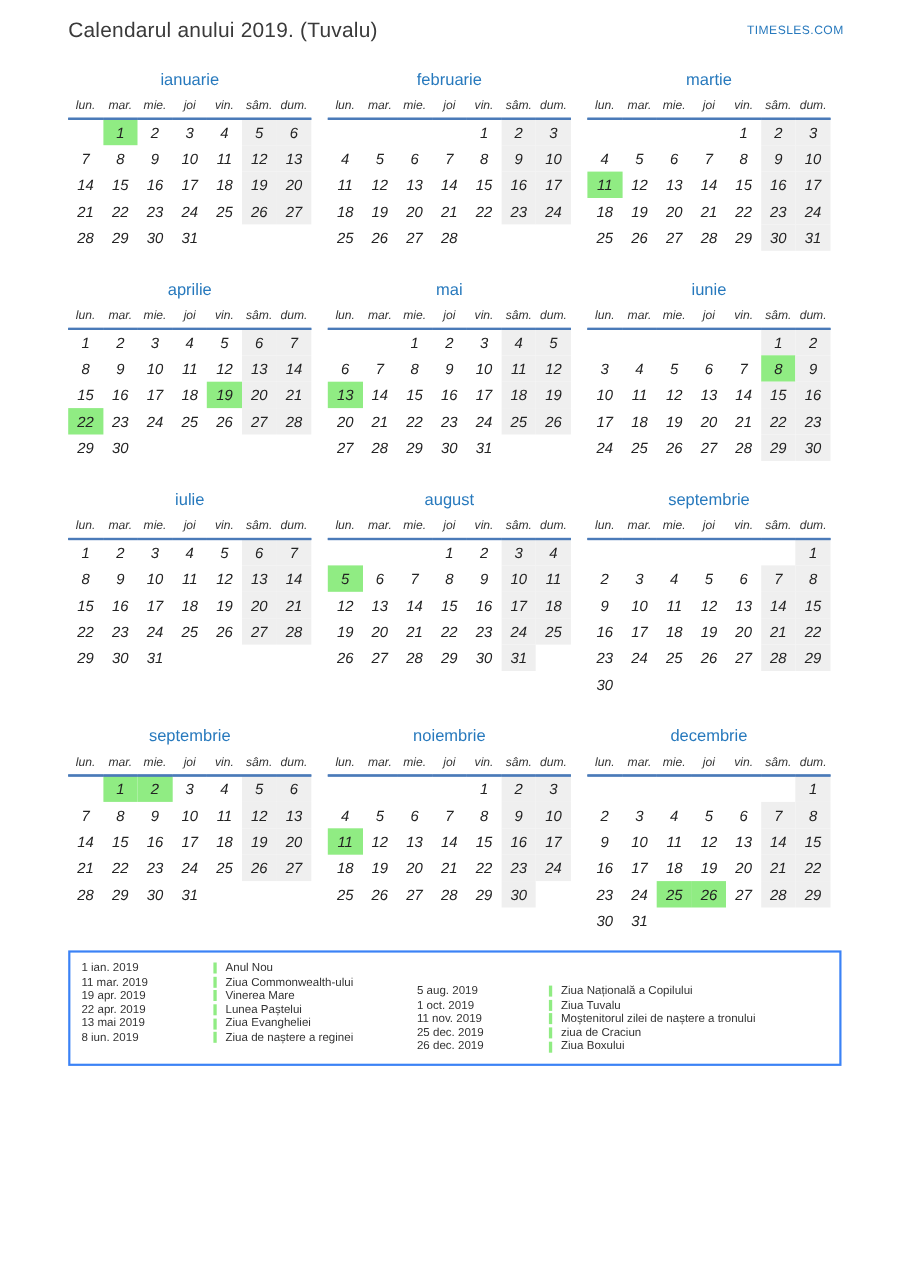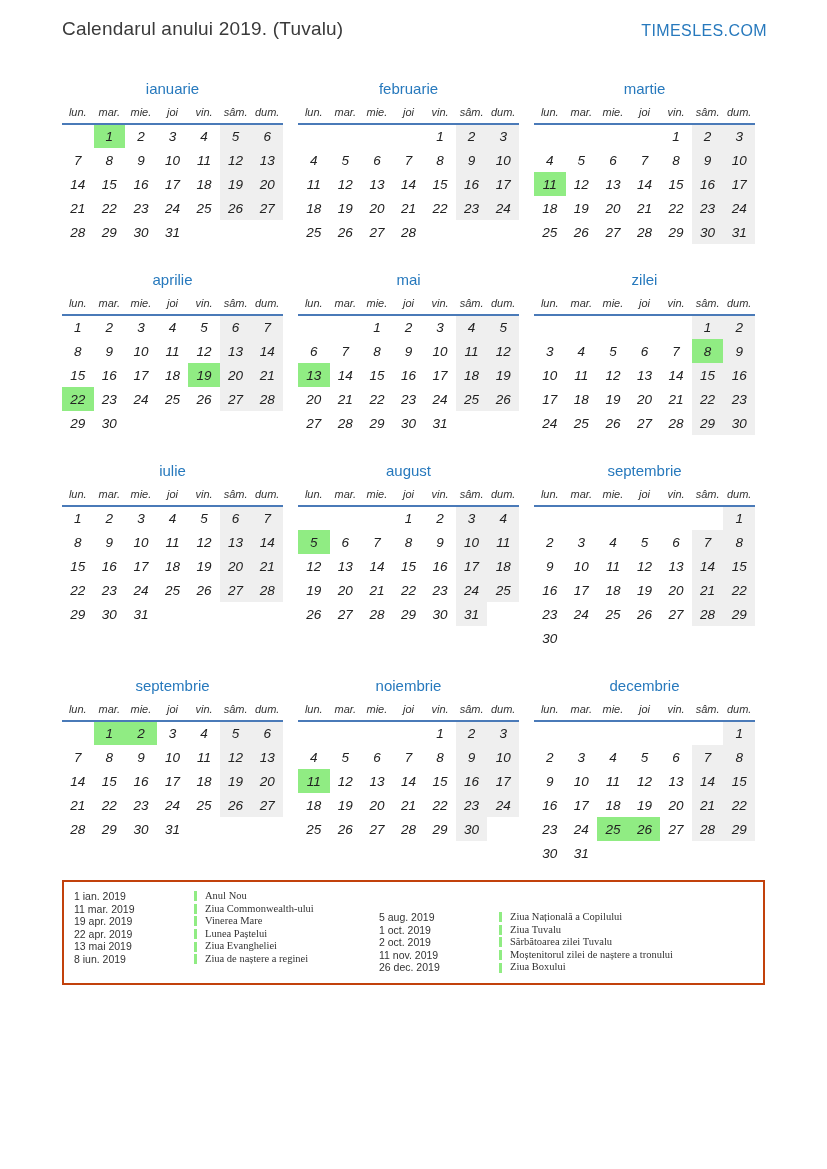--- a/index.html
+++ b/index.html
@@ -14,28 +14,28 @@
   html,body{background:#fff;}
   body{
     width:827px;height:1169px;
     font-family:"Liberation Sans", sans-serif;
     color:var(--ink);
     position:relative;
   }
   .page{padding:18px 60px 0 62px;}
   .topbar{
     display:flex;justify-content:space-between;align-items:flex-start;
-    margin-bottom:40px;
+    margin-bottom:24px;
   }
   .page-title{
     font-size:19px;color:#3a3a3a;font-weight:normal;
     letter-spacing:.2px;
   }
   .site-link{
-    font-size:16px;color:var(--blue);text-decoration:none;
+    font-size:11px;color:var(--blue);text-decoration:none;
     letter-spacing:.4px;margin-top:4px;
   }
   
   .months{
     display:grid;
     grid-template-columns:repeat(3,221px);
     column-gap:15px;
     row-gap:27px;
     align-items:start;
   }
@@ -53,39 +53,39 @@
   table.cal td{
     height:24px;text-align:center;font-size:13.5px;color:var(--ink);
     padding:0;
   }
   td.weekend{background:var(--weekend);}
   td.holiday{background:var(--green);}
   
   .legend{
     margin-top:15px;
     width:703px;
-    border:2px solid #c2410c;
+    border:2px solid #3b82f6;
     display:flex;
     padding:8px 10px 9px 10px;
   }
   .legend-col{display:flex;flex-direction:column;}
   .legend-col.first{width:305px;flex:0 0 305px;}
   .legend-col.second{flex:1;margin-top:21px;}
   .legend-item{
     display:flex;align-items:center;
     font-size:10.5px;color:var(--muted);
     line-height:12.6px;height:12.6px;
   }
   .l-date{flex:0 0 120px;}
   .l-bar{
     display:inline-block;width:3px;height:10px;
     background:var(--green);
     margin-right:8px;flex:0 0 3px;
   }
-  .l-name{white-space:nowrap;font-family:Liberation Serif, serif;}
+  .l-name{white-space:nowrap;}
 </style>
 </head>
 <body>
 
 <div class="page">
   <div class="topbar">
     <h1 class="page-title">Calendarul anului 2019. (Tuvalu)</h1>
     <a class="site-link" href="#">TIMESLES.COM</a>
   </div>
 
@@ -399,21 +399,21 @@
               <td class="day">29</td>
               <td class="day">30</td>
               <td class="day">31</td>
               <td class="day"></td>
               <td class="day"></td>
             </tr>
           </tbody>
         </table>
       </div>
       <div class="month">
-        <div class="month-title">zilei</div>
+        <div class="month-title">iunie</div>
         <table class="cal">
           <thead>
             <tr>
               <th>lun.</th>
               <th>mar.</th>
               <th>mie.</th>
               <th>joi</th>
               <th>vin.</th>
               <th>sâm.</th>
               <th>dum.</th>
@@ -904,28 +904,28 @@
           <span class="l-date">5 aug. 2019</span>
           <span class="l-bar"></span>
           <span class="l-name">Ziua Națională a Copilului</span>
         </div>
         <div class="legend-item">
           <span class="l-date">1 oct. 2019</span>
           <span class="l-bar"></span>
           <span class="l-name">Ziua Tuvalu</span>
         </div>
         <div class="legend-item">
-          <span class="l-date">2 oct. 2019</span>
-          <span class="l-bar"></span>
-          <span class="l-name">Sărbătoarea zilei Tuvalu</span>
-        </div>
-        <div class="legend-item">
           <span class="l-date">11 nov. 2019</span>
           <span class="l-bar"></span>
           <span class="l-name">Moștenitorul zilei de naștere a tronului</span>
+        </div>
+        <div class="legend-item">
+          <span class="l-date">25 dec. 2019</span>
+          <span class="l-bar"></span>
+          <span class="l-name">ziua de Craciun</span>
         </div>
         <div class="legend-item">
           <span class="l-date">26 dec. 2019</span>
           <span class="l-bar"></span>
           <span class="l-name">Ziua Boxului</span>
         </div>
       </div>
     </div>
 </div>
 

